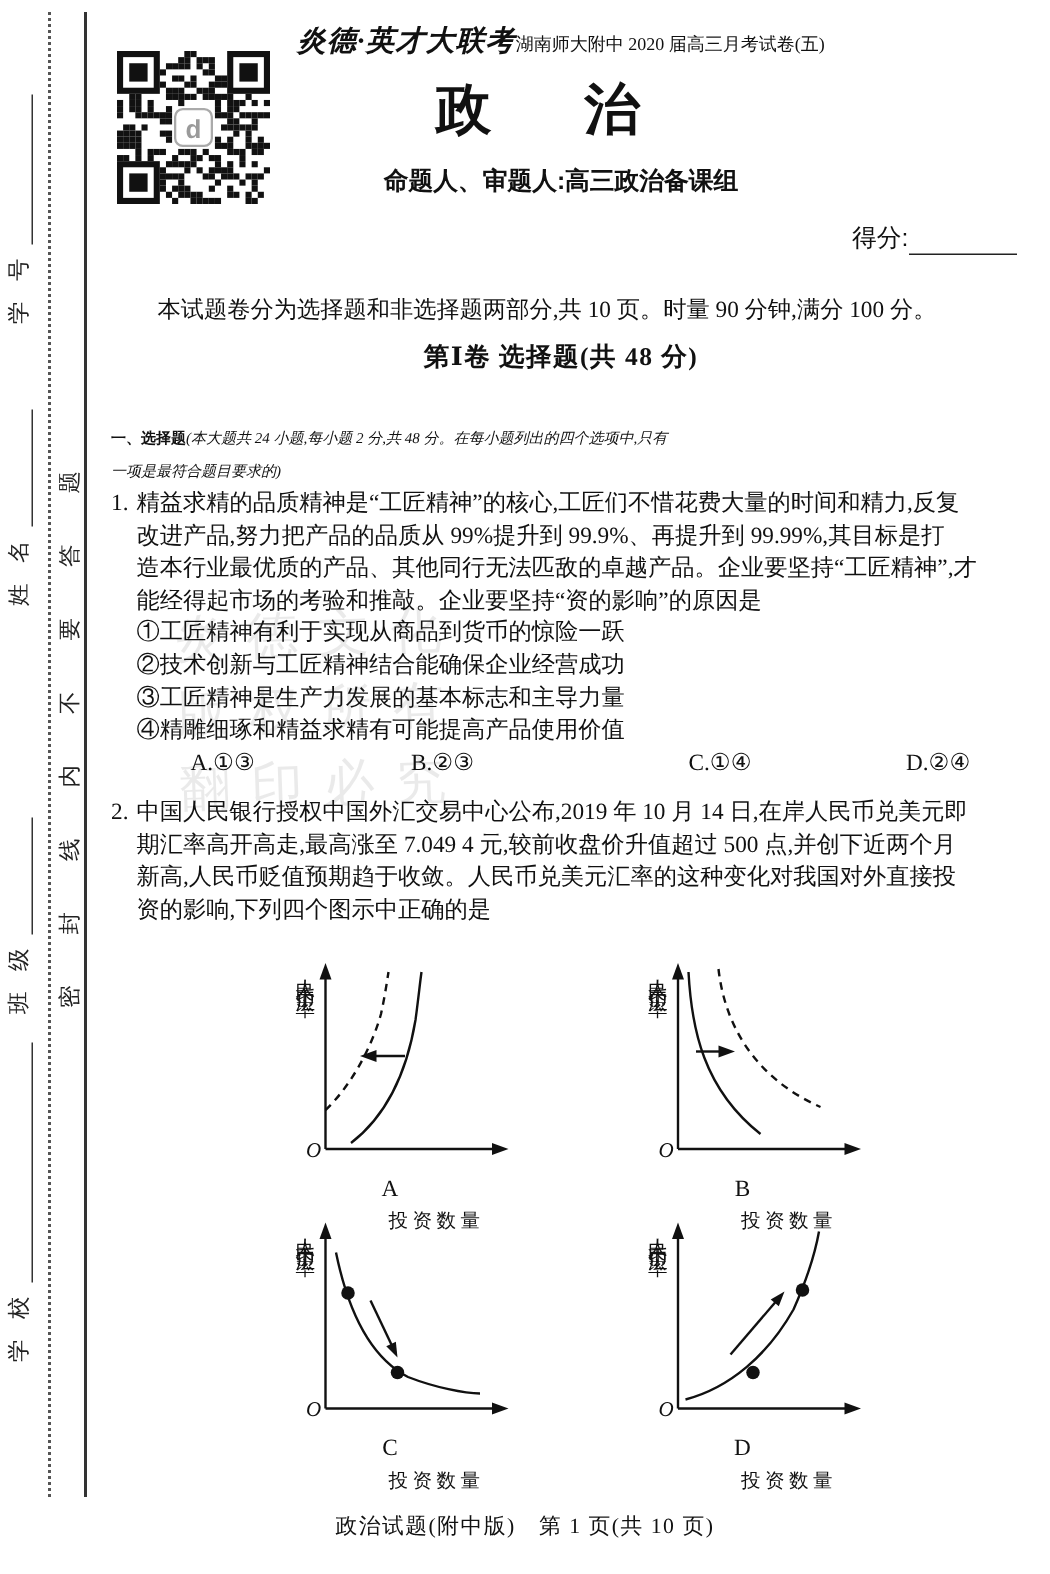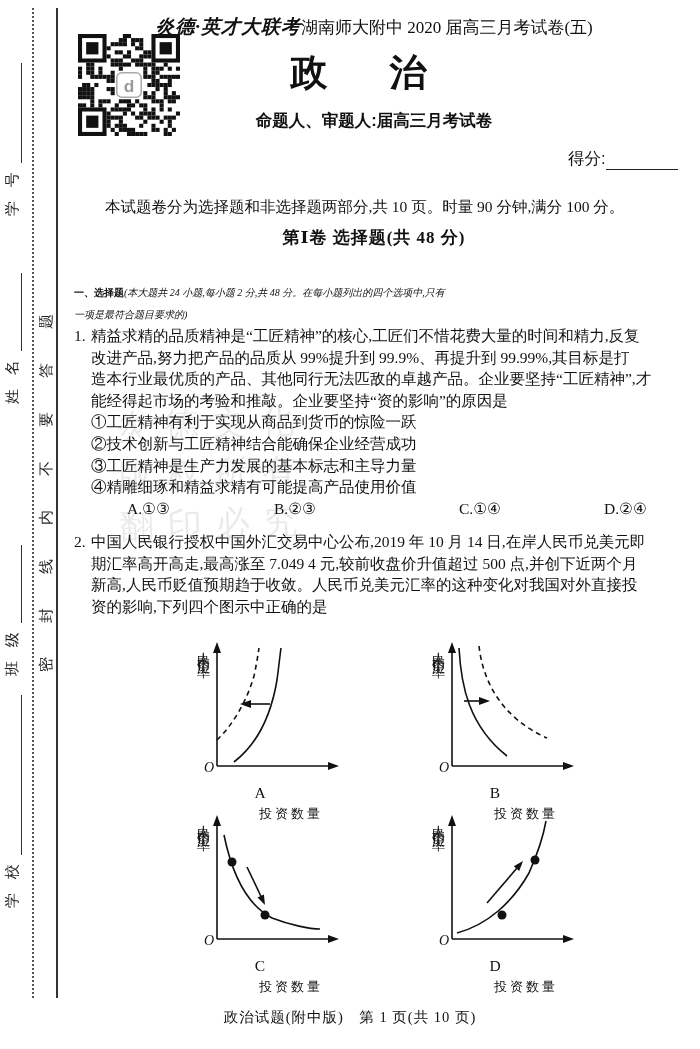--- a/index.html
+++ b/index.html
@@ -10,21 +10,21 @@
   .seal-solid{position:absolute;left:56px;top:8px;height:990px;width:0;border-left:2px solid #333;}
   .seal-field{position:absolute;left:3px;transform:rotate(-90deg);transform-origin:0 0;
               white-space:nowrap;font-size:15px;letter-spacing:5px;color:#222;}
   .seal-field .blank{display:inline-block;border-bottom:1.5px solid #333;height:14px;vertical-align:bottom;margin-left:4px;}
   .seal-phrase{position:absolute;left:37px;top:672px;transform:rotate(-90deg);transform-origin:0 0;
                white-space:nowrap;font-size:15px;letter-spacing:34px;color:#222;}
   
   .content{position:absolute;left:74px;top:0;width:614px;}
   .exam-line{position:absolute;top:14px;left:0;width:600px;text-align:center;font-size:17px;white-space:nowrap;}
   .exam-brand{font-weight:bold;font-style:italic;font-size:19px;letter-spacing:1px;}
-  .exam-rest{font-size:17px;}
+  .exam-rest{font-size:12px;}
   .qr-wrap{position:absolute;left:4px;top:34px;width:102px;height:102px;}
   .subject-title{position:absolute;top:48px;left:0;width:600px;text-align:center;
                  font-family:"Liberation Sans","DejaVu Sans",sans-serif;font-weight:bold;
                  font-size:37px;letter-spacing:62px;text-indent:31px;}
   .setters{position:absolute;top:110px;left:0;width:600px;text-align:center;
            font-family:"Liberation Sans","DejaVu Sans",sans-serif;font-weight:bold;font-size:16.5px;}
   .score{position:absolute;top:148px;left:494px;font-family:"Liberation Sans","DejaVu Sans",sans-serif;
          font-weight:normal;font-size:16.5px;}
   .score .blank{display:inline-block;width:72px;height:16px;border-bottom:1.5px solid #222;vertical-align:bottom;}
   .intro{position:absolute;top:196px;left:0;width:614px;font-size:15.5px;text-indent:2em;line-height:22px;}
@@ -311,21 +311,21 @@
             <rect x="8" y="80" width="12" height="12" fill="#111"></rect>
           </g>
         <g>
           <rect x="38" y="38" width="24" height="24" rx="5" fill="#fff" stroke="#aaa" stroke-width="1.5"></rect>
           <text x="50" y="57" text-anchor="middle" font-size="17" font-family="Liberation Sans, DejaVu Sans, sans-serif" fill="#9a9a9a" font-weight="bold">d</text>
         </g>
       </svg>
     </div>
 
     <div class="subject-title">政治</div>
-    <div class="setters">命题人、审题人:届高三月考试卷</div>
+    <div class="setters">命题人、审题人:高三政治备课组</div>
 
     <div class="score">
       <span>得分:</span><span class="blank"></span>
     </div>
 
     <div class="intro">本试题卷分为选择题和非选择题两部分,共 10 页。时量 90 分钟,满分 100 分。</div>
     <div class="part1">第Ⅰ卷  选择题(共 48 分)</div>
 
     <div class="sec">
       <div><span class="sec-title">一、选择题</span><span class="kai">(本大题共 24 小题,每小题 2 分,共 48 分。在每小题列出的四个选项中,只有</span></div>

